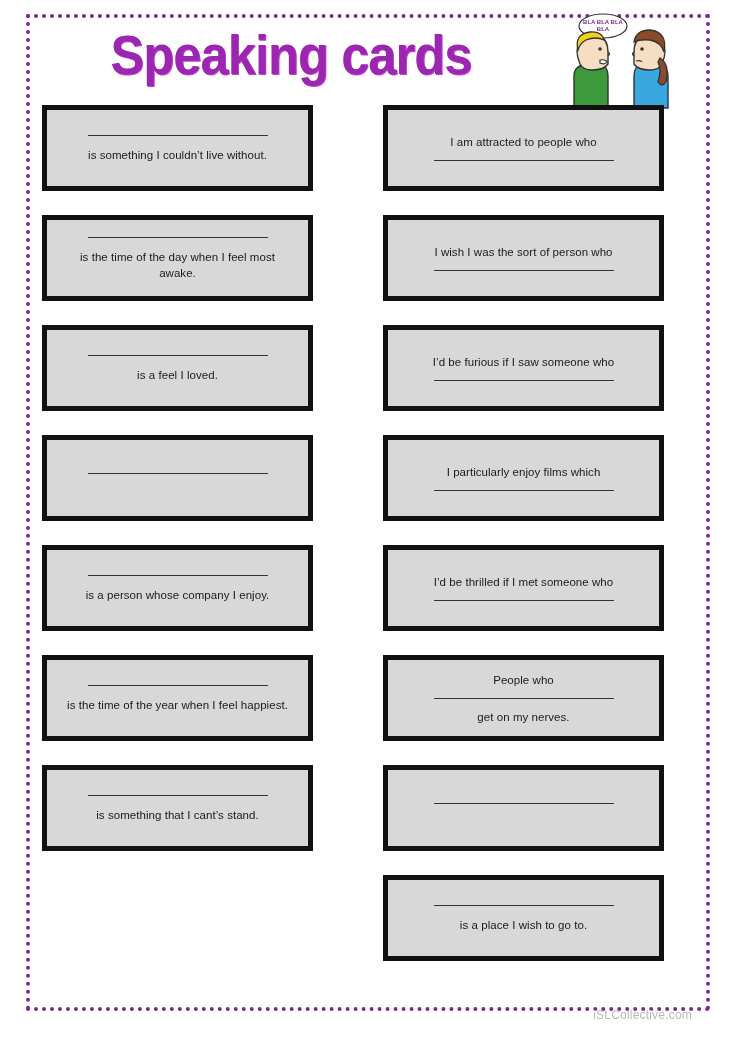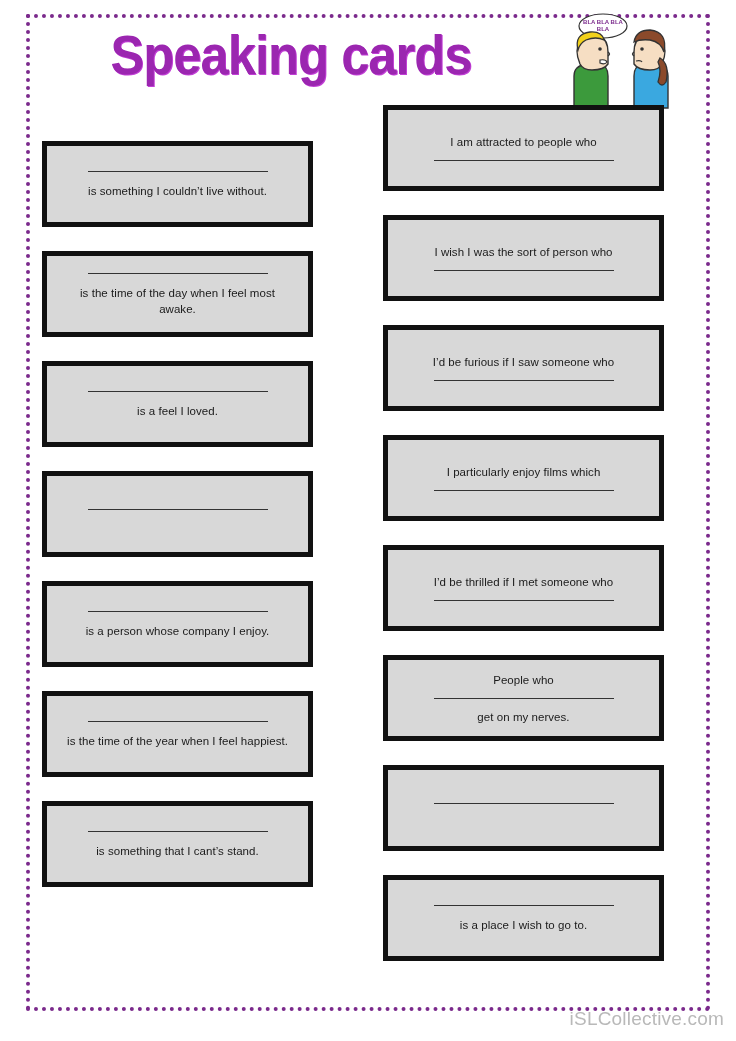--- a/index.html
+++ b/index.html
@@ -71,21 +71,21 @@
     top: 105px;
     width: 622px;
     display: flex;
     gap: 70px;
   }
   .column {
     display: flex;
     flex-direction: column;
     gap: 24px;
   }
-  .col-left  { width: 271px; margin-top: 36px; }
+  .col-left  { width: 271px; }
   .col-right { width: 281px; }
 
   .card {
     box-sizing: border-box;
     border: 5px solid #111111;
     background: #d8d8d8;
     height: 86px;
     display: flex;
     flex-direction: column;
     justify-content: center;
@@ -108,23 +108,23 @@
   
   .card.line-first .blank-line { margin-bottom: 11px; margin-top: 2px; }
   
   .card.text-first .blank-line { margin-top: 10px; margin-bottom: 2px; }
   
   .card.sandwich .blank-line { margin: 10px 0; }
 
   
   .watermark {
     position: absolute;
-    right: 12px;
+    right: 44px;
     top: 1008px;
-    font-size: 19px;
+    font-size: 12px;
     color: #b9b9b9;
     letter-spacing: 0.2px;
     font-family: "Liberation Sans", sans-serif;
   }
 </style>
 </head>
 <body>
 
 <div class="page-frame"></div>
 

